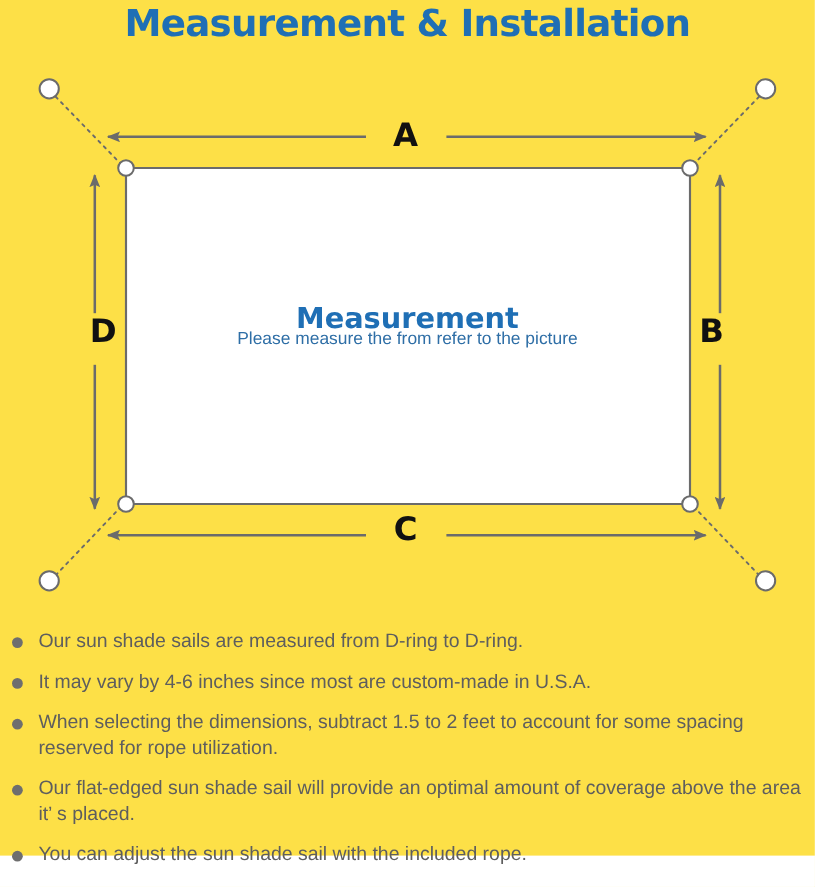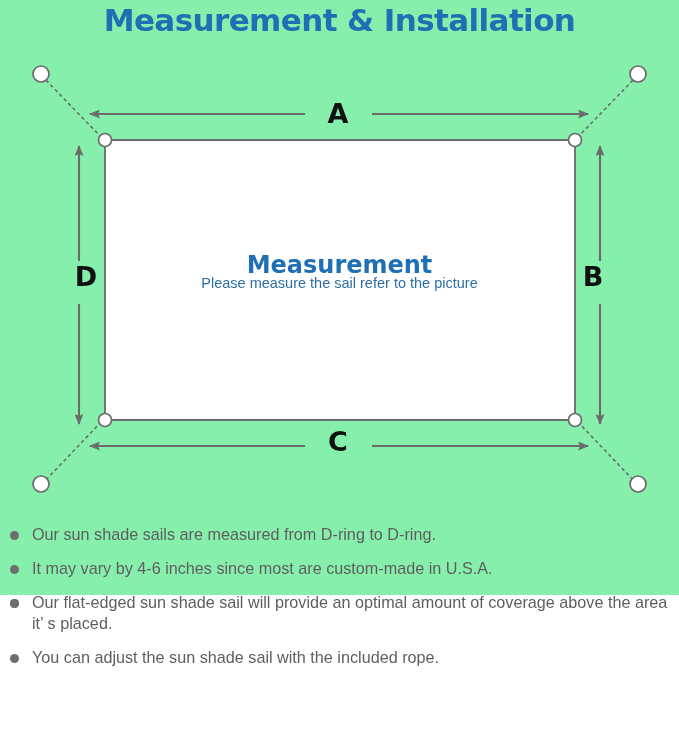--- a/index.html
+++ b/index.html
@@ -11,22 +11,22 @@
     width: 679px;
     height: 739px;
     font-family: "Liberation Sans", sans-serif;
     color: #5a5a5a;
     overflow: hidden;
     position: relative;
   }
   #page {
     position: relative;
     width: 679px;
-    height: 595px;
-    background: #86efac;
+    height: 713px;
+    background: #fde047;
   }
 
   
   .title {
     position: absolute;
     left: 0;
     top: 0;
     width: 679px;
     text-align: center;
     font-family: "DejaVu Sans", sans-serif;
@@ -180,34 +180,35 @@
         <line x1="600" y1="258" x2="600" y2="378" marker-end="url(#arrR)"></line>
       </g>
     </svg>
 
     <div class="dim-label lbl-a">A</div>
     <div class="dim-label lbl-b">B</div>
     <div class="dim-label lbl-c">C</div>
     <div class="dim-label lbl-d">D</div>
 
     <div class="center-title">Measurement</div>
-    <div class="center-sub">Please measure the sail refer to the picture</div>
+    <div class="center-sub">Please measure the from refer to the picture</div>
   </div>
 
   <div class="notes">
     <div class="note-item">
       <span class="bullet"></span>
       <span>Our sun shade sails are measured from D-ring to D-ring.</span>
     </div>
     <div class="note-item">
       <span class="bullet"></span>
       <span>It may vary by 4-6 inches since most are custom-made in U.S.A.</span>
     </div>
     <div class="note-item">
       <span class="bullet"></span>
+      <span>When selecting the dimensions, subtract 1.5 to 2 feet to account for some spacing reserved for rope utilization.</span>
     </div>
     <div class="note-item">
       <span class="bullet"></span>
       <span>Our flat-edged sun shade sail will provide an optimal amount of coverage above the area it’ s placed.</span>
     </div>
     <div class="note-item">
       <span class="bullet"></span>
       <span>You can adjust the sun shade sail with the included rope.</span>
     </div>
   </div>

